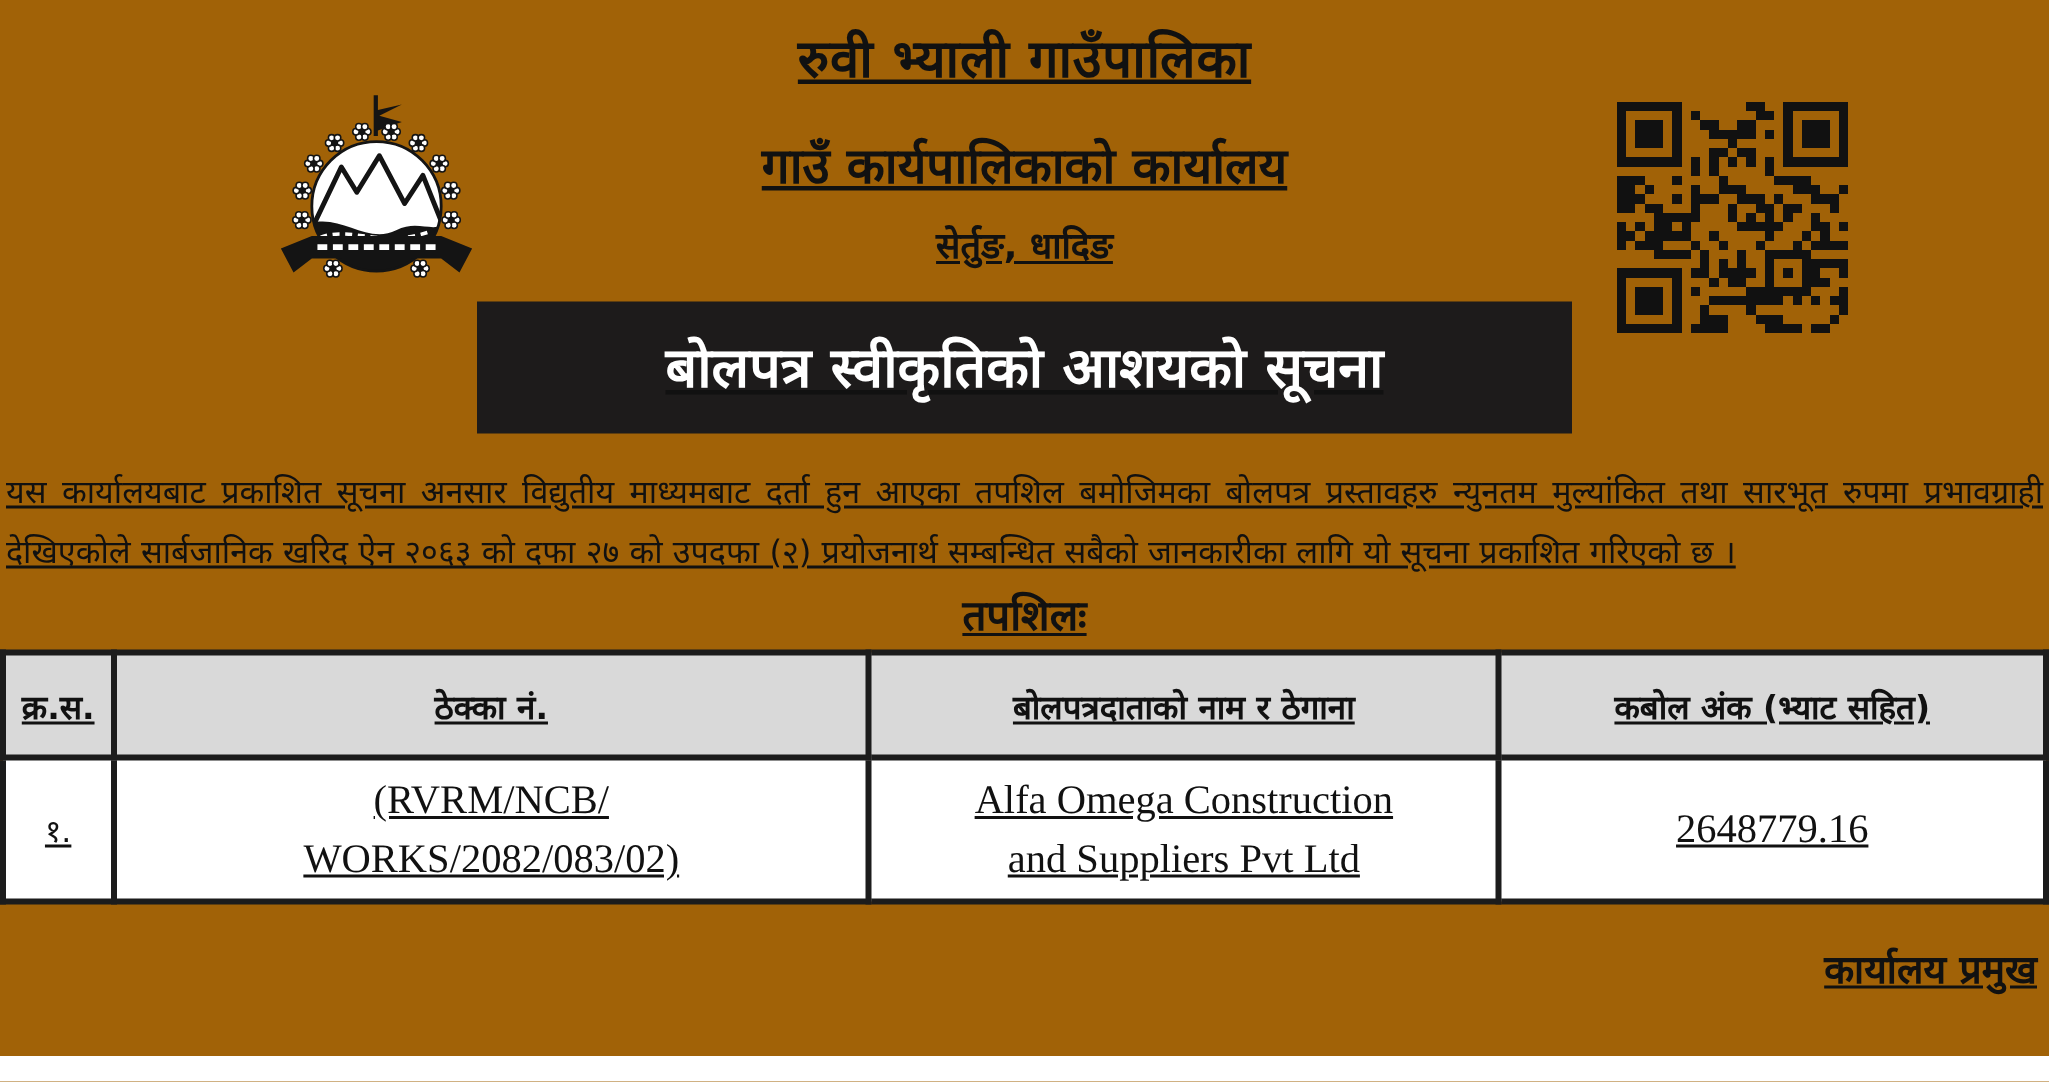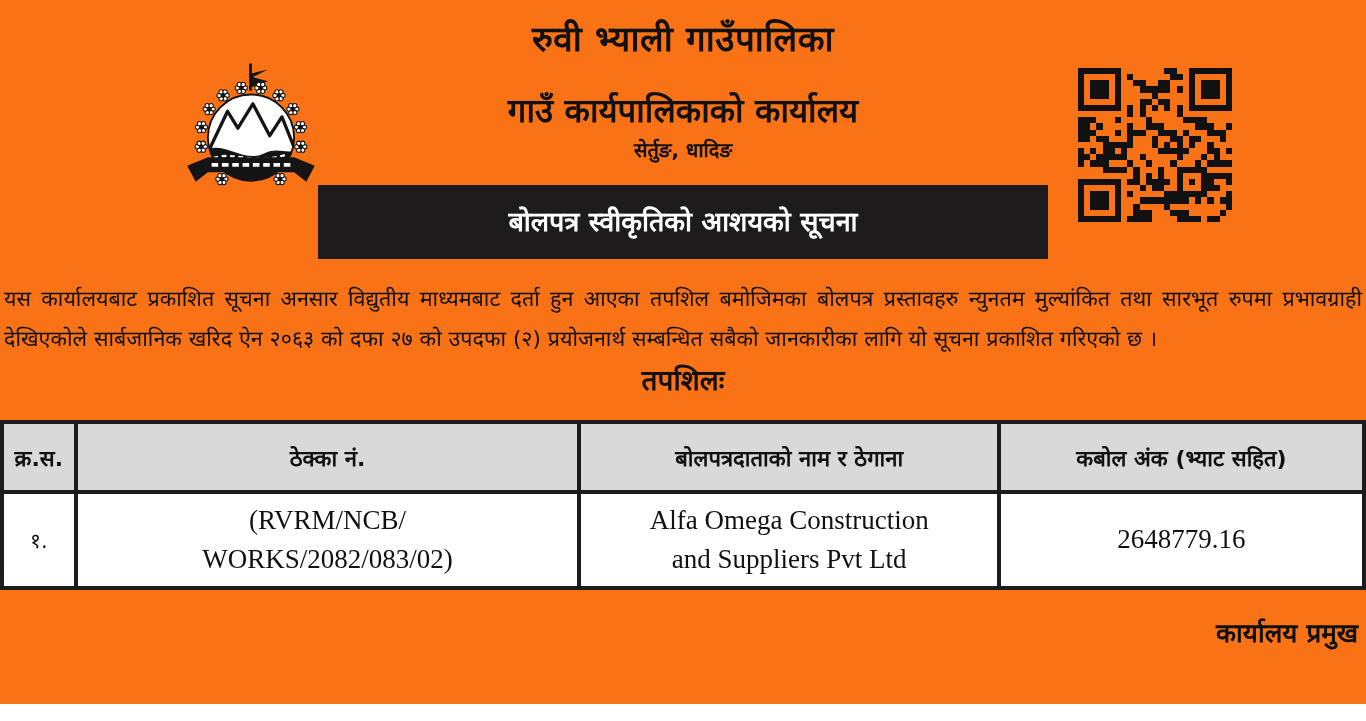--- a/index.html
+++ b/index.html
@@ -1,54 +1,55 @@
 <!DOCTYPE html>
 <html><head>
 <meta charset="utf-8">
 <style>
   * { margin:0; padding:0; box-sizing:border-box; }
   html,body { background:#ffffff; }
   .page{
     position:relative;
     width:1366px; height:704px;
-    background:#f97316;
+    background:#a16207;
     color:#111111;
     font-family:"DejaVu Sans","Liberation Sans",sans-serif;
     overflow:hidden;
+    text-decoration:underline;
   }
   
   .header{ text-align:center; padding-top:14px; }
   .muni-title{ font-size:35px; font-weight:bold; letter-spacing:0.5px; }
   .office-title{ font-size:33px; font-weight:bold; margin-top:26px; }
-  .location-line{ font-size:20px; font-weight:bold; margin-top:4px; }
+  .location-line{ font-size:24px; font-weight:bold; margin-top:14px; }
   .province-line{ font-size:26px; font-weight:bold; margin-top:28px; }
 
   .emblem{ position:absolute; left:176px; top:60px; width:150px; height:142px; }
   .qr{ position:absolute; left:1078px; top:68px; width:154px; height:154px; }
 
   
   .banner{
     width:730px; margin:22px auto 0 auto;
     background:#1d1b1b; color:#ffffff;
-    text-align:center; font-size:27px; font-weight:bold;
+    text-align:center; font-size:37px; font-weight:bold;
     padding:17px 0 20px 0;
   }
   .date-line{ text-align:center; font-size:22px; font-weight:bold; margin-top:9px; }
 
   
   .body-paragraph{
     margin-top:20px; padding:0 4px;
     font-size:21.5px; line-height:40px;
     text-align:justify; text-align-last:left;
   }
   .details-heading{ text-align:center; font-size:28px; font-weight:bold; margin-top:1px; }
 
   
   table.notice-table{
-    width:1366px; border-collapse:collapse; table-layout:fixed; margin-top:22px;
+    width:1366px; border-collapse:collapse; table-layout:fixed; margin-top:5px;
   }
   .notice-table th, .notice-table td{
     border:4.5px solid #1c1c1c; text-align:center; vertical-align:middle;
   }
   .notice-table th{
     background:#d9d9d9; font-size:22px; font-weight:bold; height:70px;
   }
   .notice-table td{ height:96px; background:#ffffff; }
   .col-sn{ width:5.4%; }
   .col-contract{ width:37.0%; }

